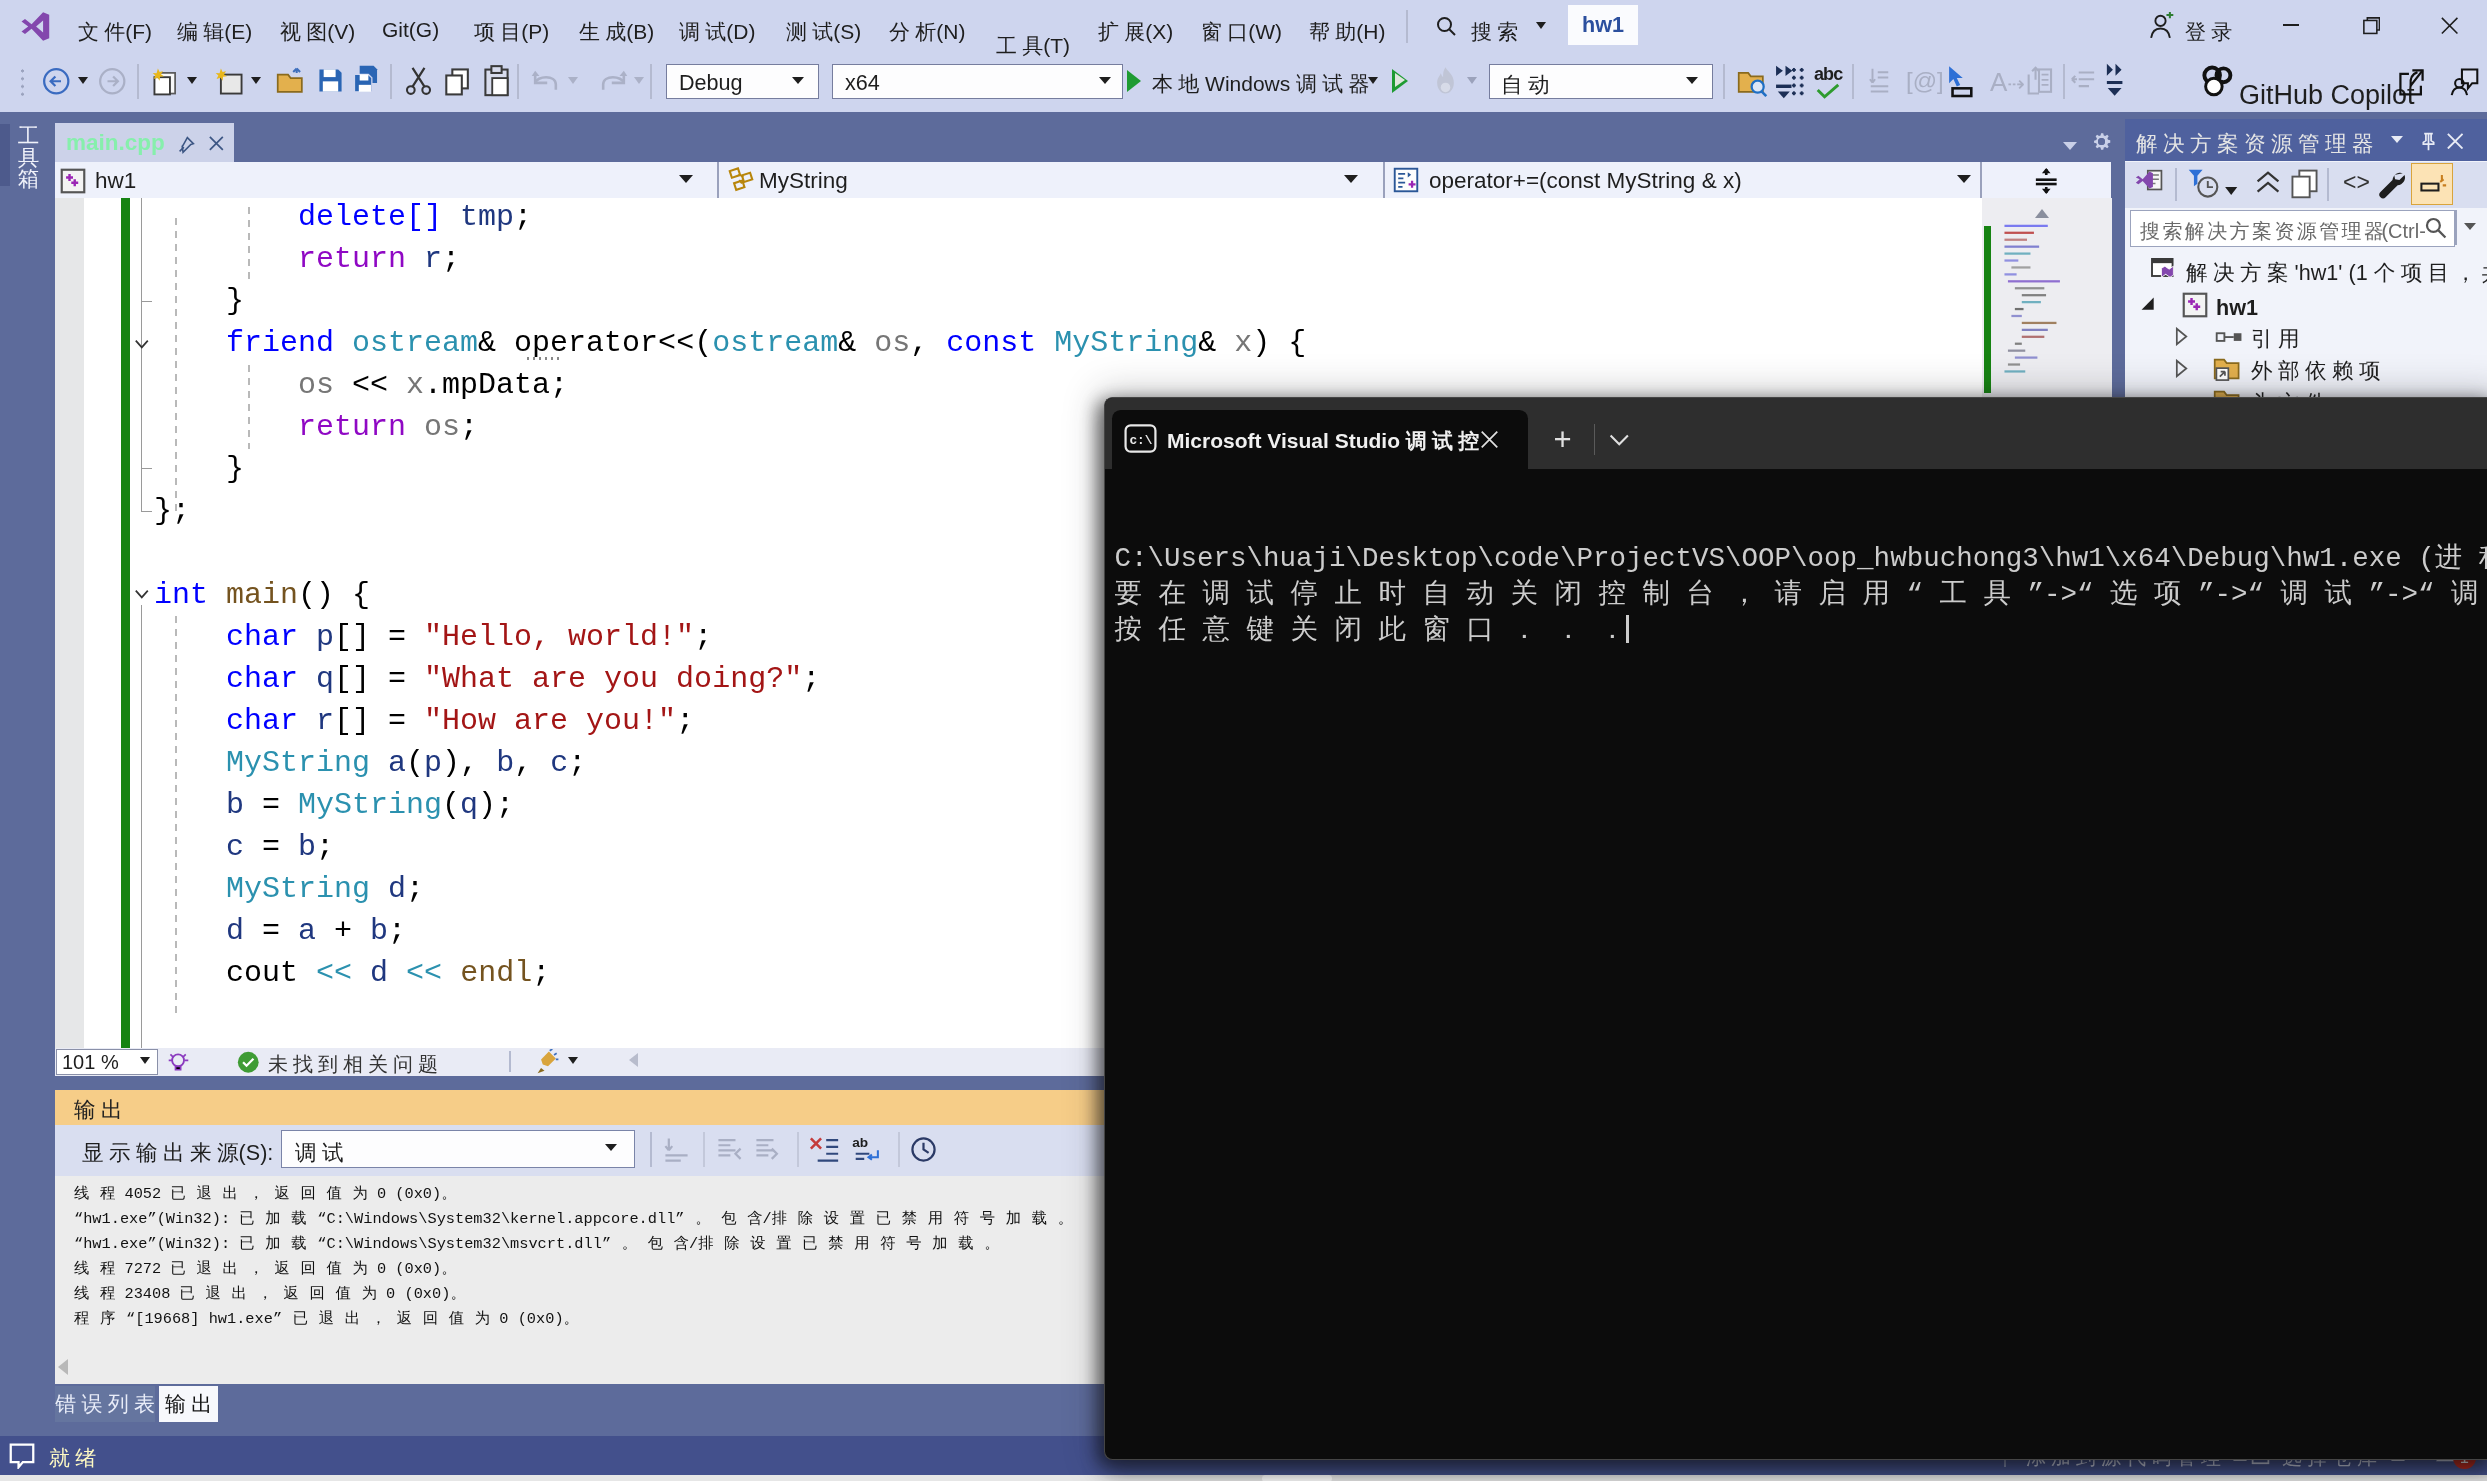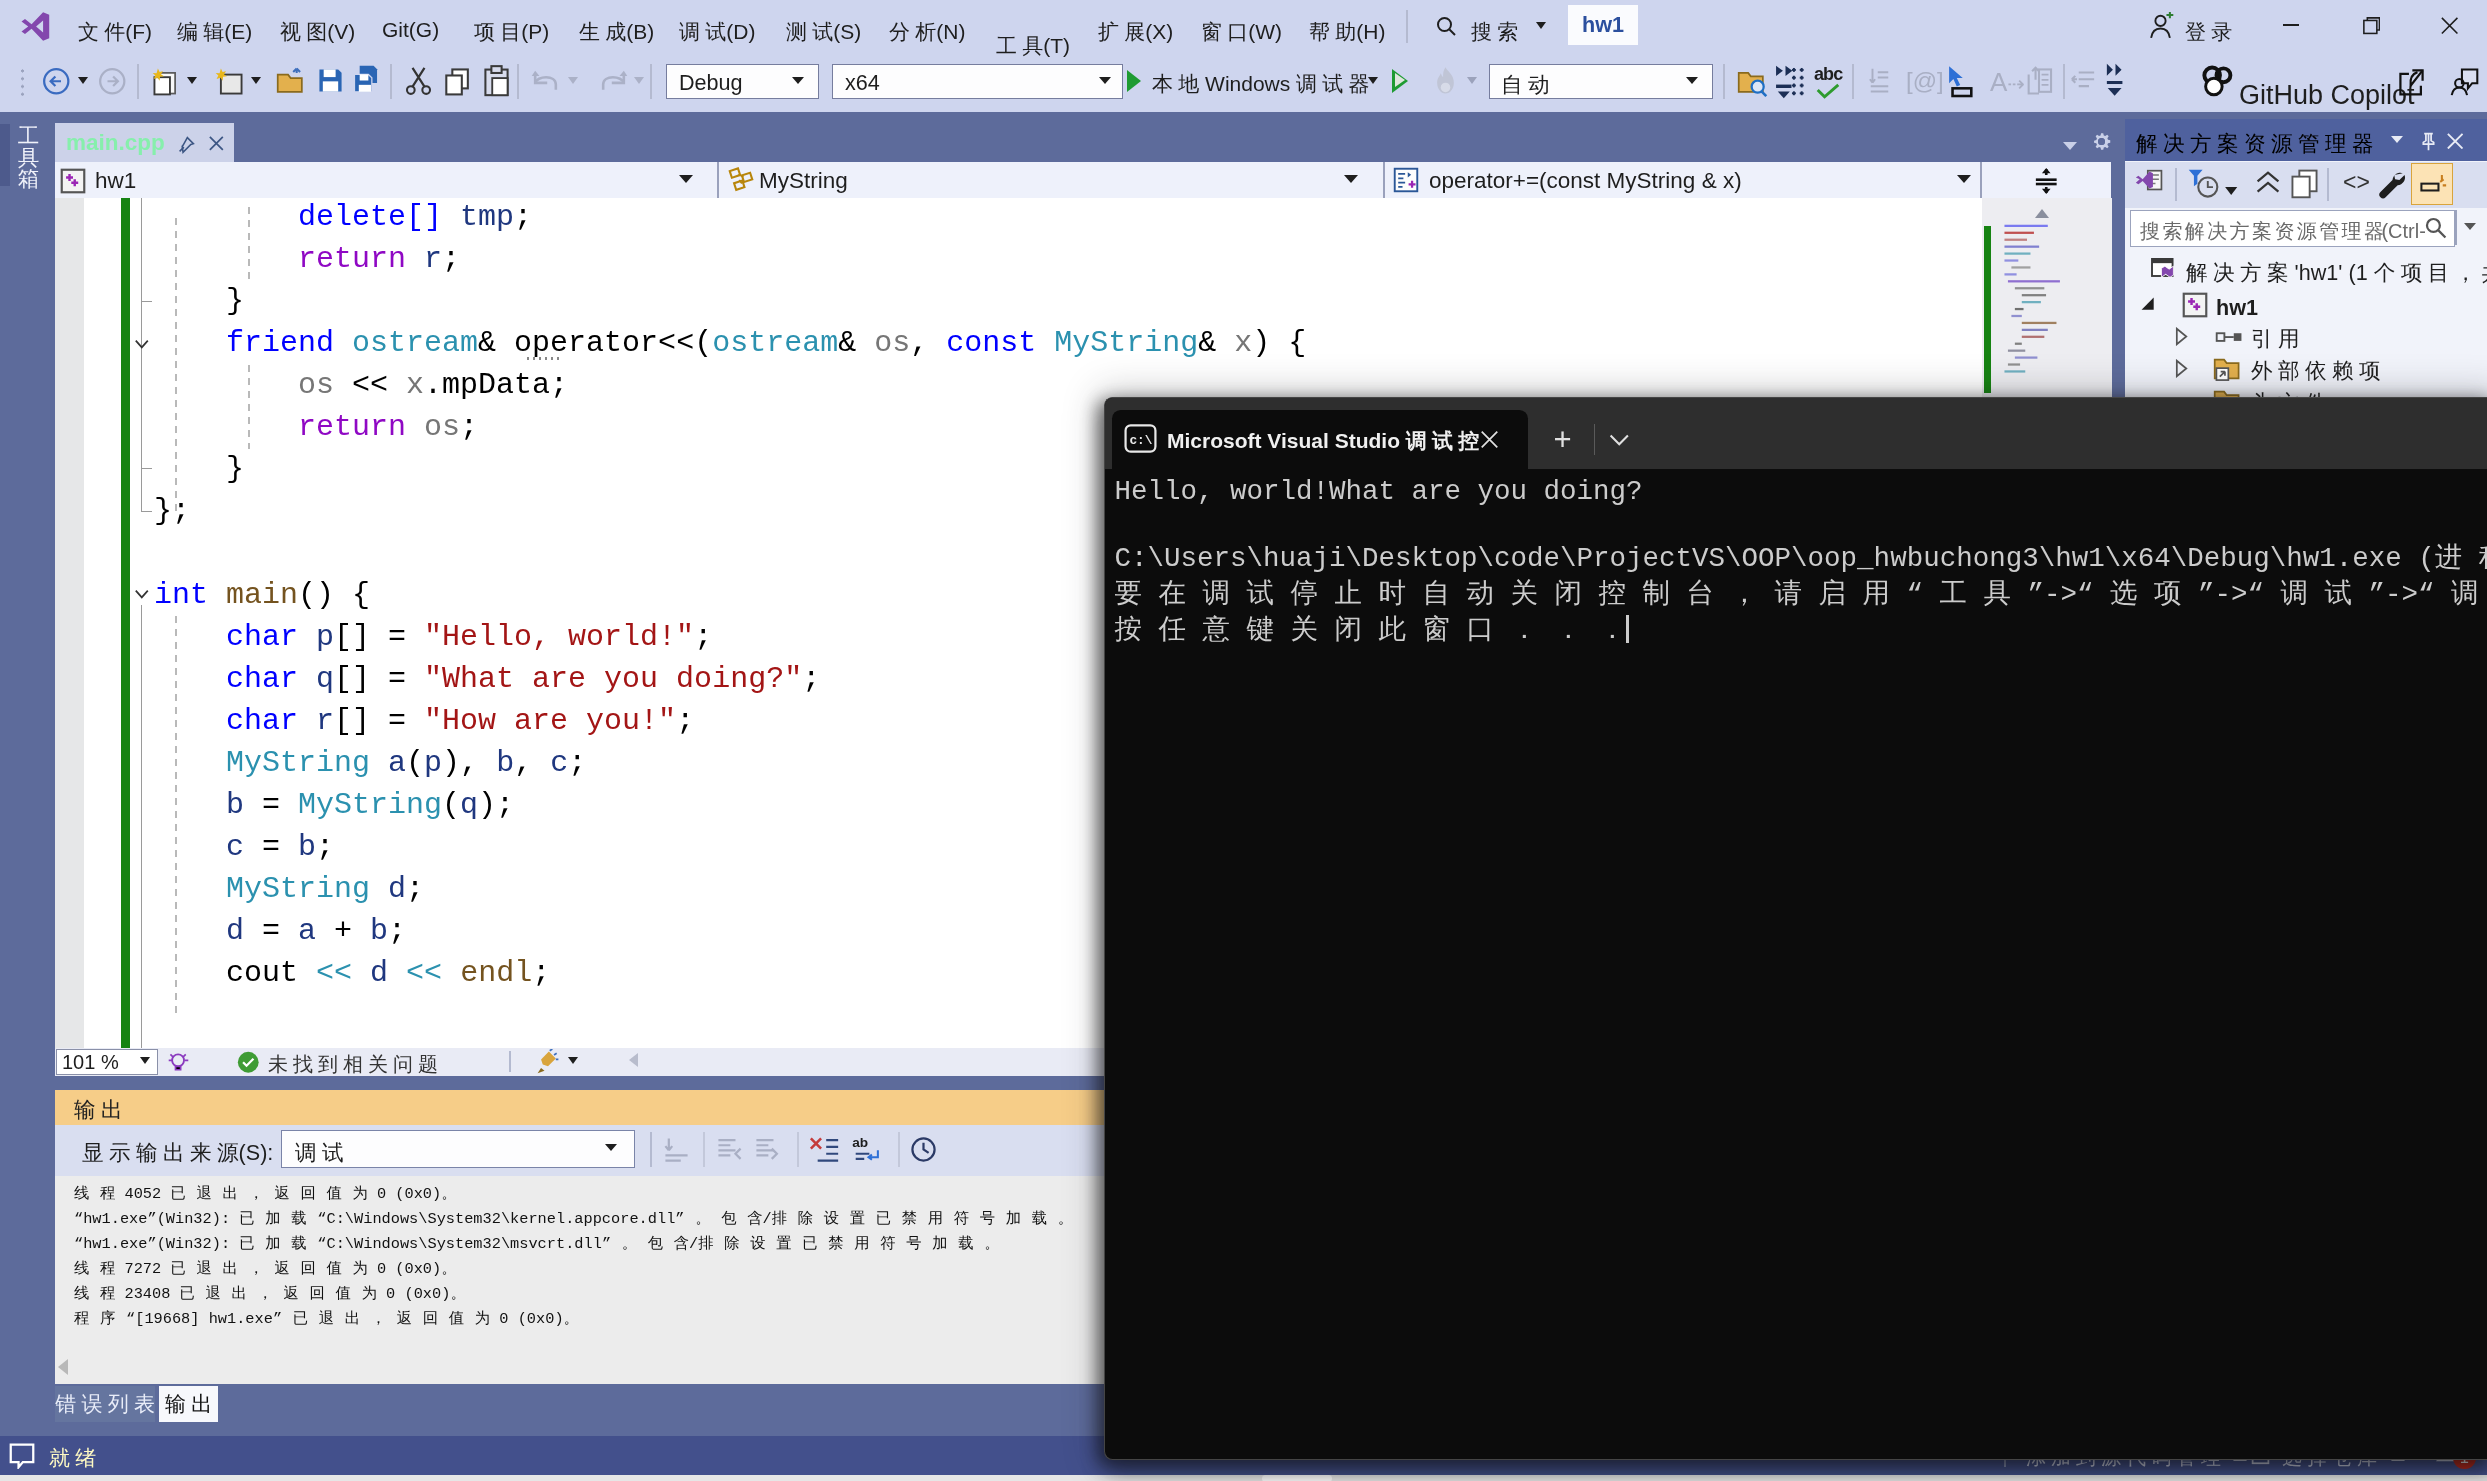--- a/index.html
+++ b/index.html
@@ -424,21 +424,21 @@
 <svg class="abs" style="left:2436px;top:1443px" width="22.5" height="22.5" viewBox="0 0 26 26">
       <path d="M13 2c5 0 8 3 8 8v6l3 4H2l3-4v-6c0-5 3-8 8-8z" fill="none" stroke="#d5daee" stroke-width="2"></path>
     </svg>
 <div class="abs" style="left:2453px;top:1446px;width:22.5px;height:22.5px;border-radius:11.2px;background:#c42b1c;color:#fff;font-size:16.4px;text-align:center;line-height:22.5px">1</div>
 <div class="abs" style="left:0;top:1475px;width:2487px;height:7px;background:#e6e6e6"></div>
 <div class="abs" style="left:1262px;top:1475px;width:70px;height:7px;background:#fdfdfd;border-radius:3.5px"></div>
 </div>
 <div id="solexp">
 <div class="abs" style="left:2125px;top:119px;width:362px;height:406px;background:#f1f3fa"></div>
 <div class="abs" style="left:2125px;top:119px;width:362px;height:42px;background:#4f619e"></div>
-<div class="abs" style="left:2136px;top:129px;font-size:21.6px;color:#000000"><i class="c">解决方案资源管理器</i></div>
+<div class="abs" style="left:2136px;top:129px;font-size:21.6px;color:#e5e5e5"><i class="c">解决方案资源管理器</i></div>
 <div class="abs car" style="left:2391px;top:136px;border-top-color:#e8ebf5;border-left-width:6px;border-right-width:6px;border-top-width:7.8px"></div>
 <svg class="abs" style="left:2419px;top:131px" width="19" height="21" viewBox="0 0 22 24">
       <path d="M11 3v12M6 3h10M8 3v8l-3 2v2h12v-2l-3-2V3M11 15v7" stroke="#e8ebf5" stroke-width="2" fill="none"></path>
     </svg>
 <svg class="abs" style="left:2447px;top:133px" width="16.4" height="16.4" viewBox="0 0 19 19">
       <path d="M1 1l17 17M18 1 1 18" stroke="#e8ebf5" stroke-width="2.2"></path>
     </svg>
 <div class="abs" style="left:2125px;top:162px;width:362px;height:46px;background:#d9def0"></div>
 <svg class="abs" style="left:2134px;top:169px" width="31" height="29" viewBox="0 0 36 34">
       <rect x="16" y="2" width="16" height="22" fill="#f6f6f6" stroke="#555" stroke-width="2"></rect>
@@ -523,18 +523,17 @@
     </svg>
 <div class="abs" style="left:62px;top:28.5px;font-size:21px;font-weight:bold;color:#f0f0f0;white-space:nowrap">Microsoft Visual Studio <i class="c">调试控</i></div>
 <svg class="abs" style="left:375px;top:32px" width="19" height="19" viewBox="0 0 22 22">
       <path d="M2 2l18 18M20 2 2 20" stroke="#e0e0e0" stroke-width="2"></path>
     </svg>
 <div class="abs" style="left:442px;top:26px;width:31px;height:31px;color:#e0e0e0;font-size:31px;line-height:31px;text-align:center;font-weight:300">+</div>
 <div class="abs" style="left:489px;top:26px;width:0.9px;height:31px;background:#5a5a5a"></div>
 <svg class="abs" style="left:503px;top:35px" width="22.5" height="15.6" viewBox="0 0 26 18">
       <path d="M3 3l10 10L23 3" fill="none" stroke="#e0e0e0" stroke-width="2.4"></path>
     </svg>
-<pre class="abs" style="left:9.5px;top:76px;margin:0;font-family:'Liberation Mono',monospace;font-size:27.5px;line-height:36px;color:#cccccc">Hello, world!What are you doing?</pre>
 <pre class="abs" style="left:9.5px;top:143px;margin:0;font-family:'Liberation Mono',monospace;font-size:27.5px;line-height:36px;color:#cccccc">C:\Users\huaji\Desktop\code\ProjectVS\OOP\oop_hwbuchong3\hw1\x64\Debug\hw1.exe (<i class="cm">进程</i>
 <i class="cm">要在调试停止时自动关闭控制台，请启用“工具”</i>-&gt;<i class="cm">“选项”</i>-&gt;<i class="cm">“调试”</i>-&gt;<i class="cm">“调试停止时自动关闭控制台</i>
 <i class="cm">按任意键关闭此窗口．．．</i><span style="display:inline-block;width:2.6px;height:28px;background:#ccc;vertical-align:-5.2px"></span></pre>
 </div>
 
 
 </body></html>

